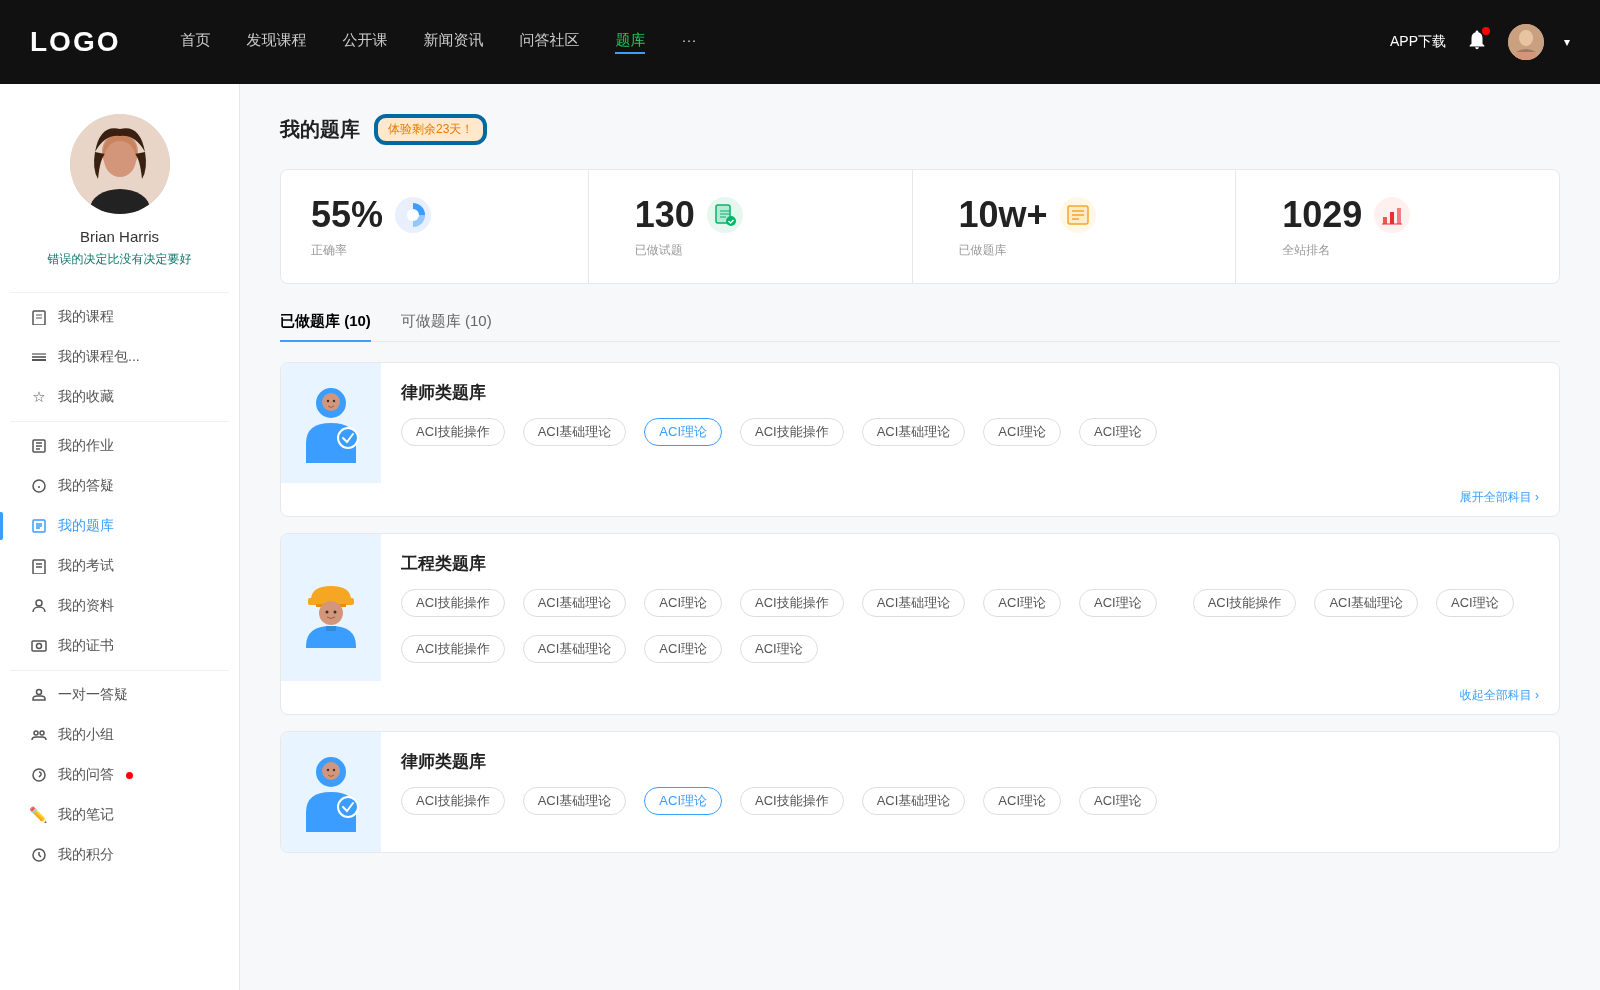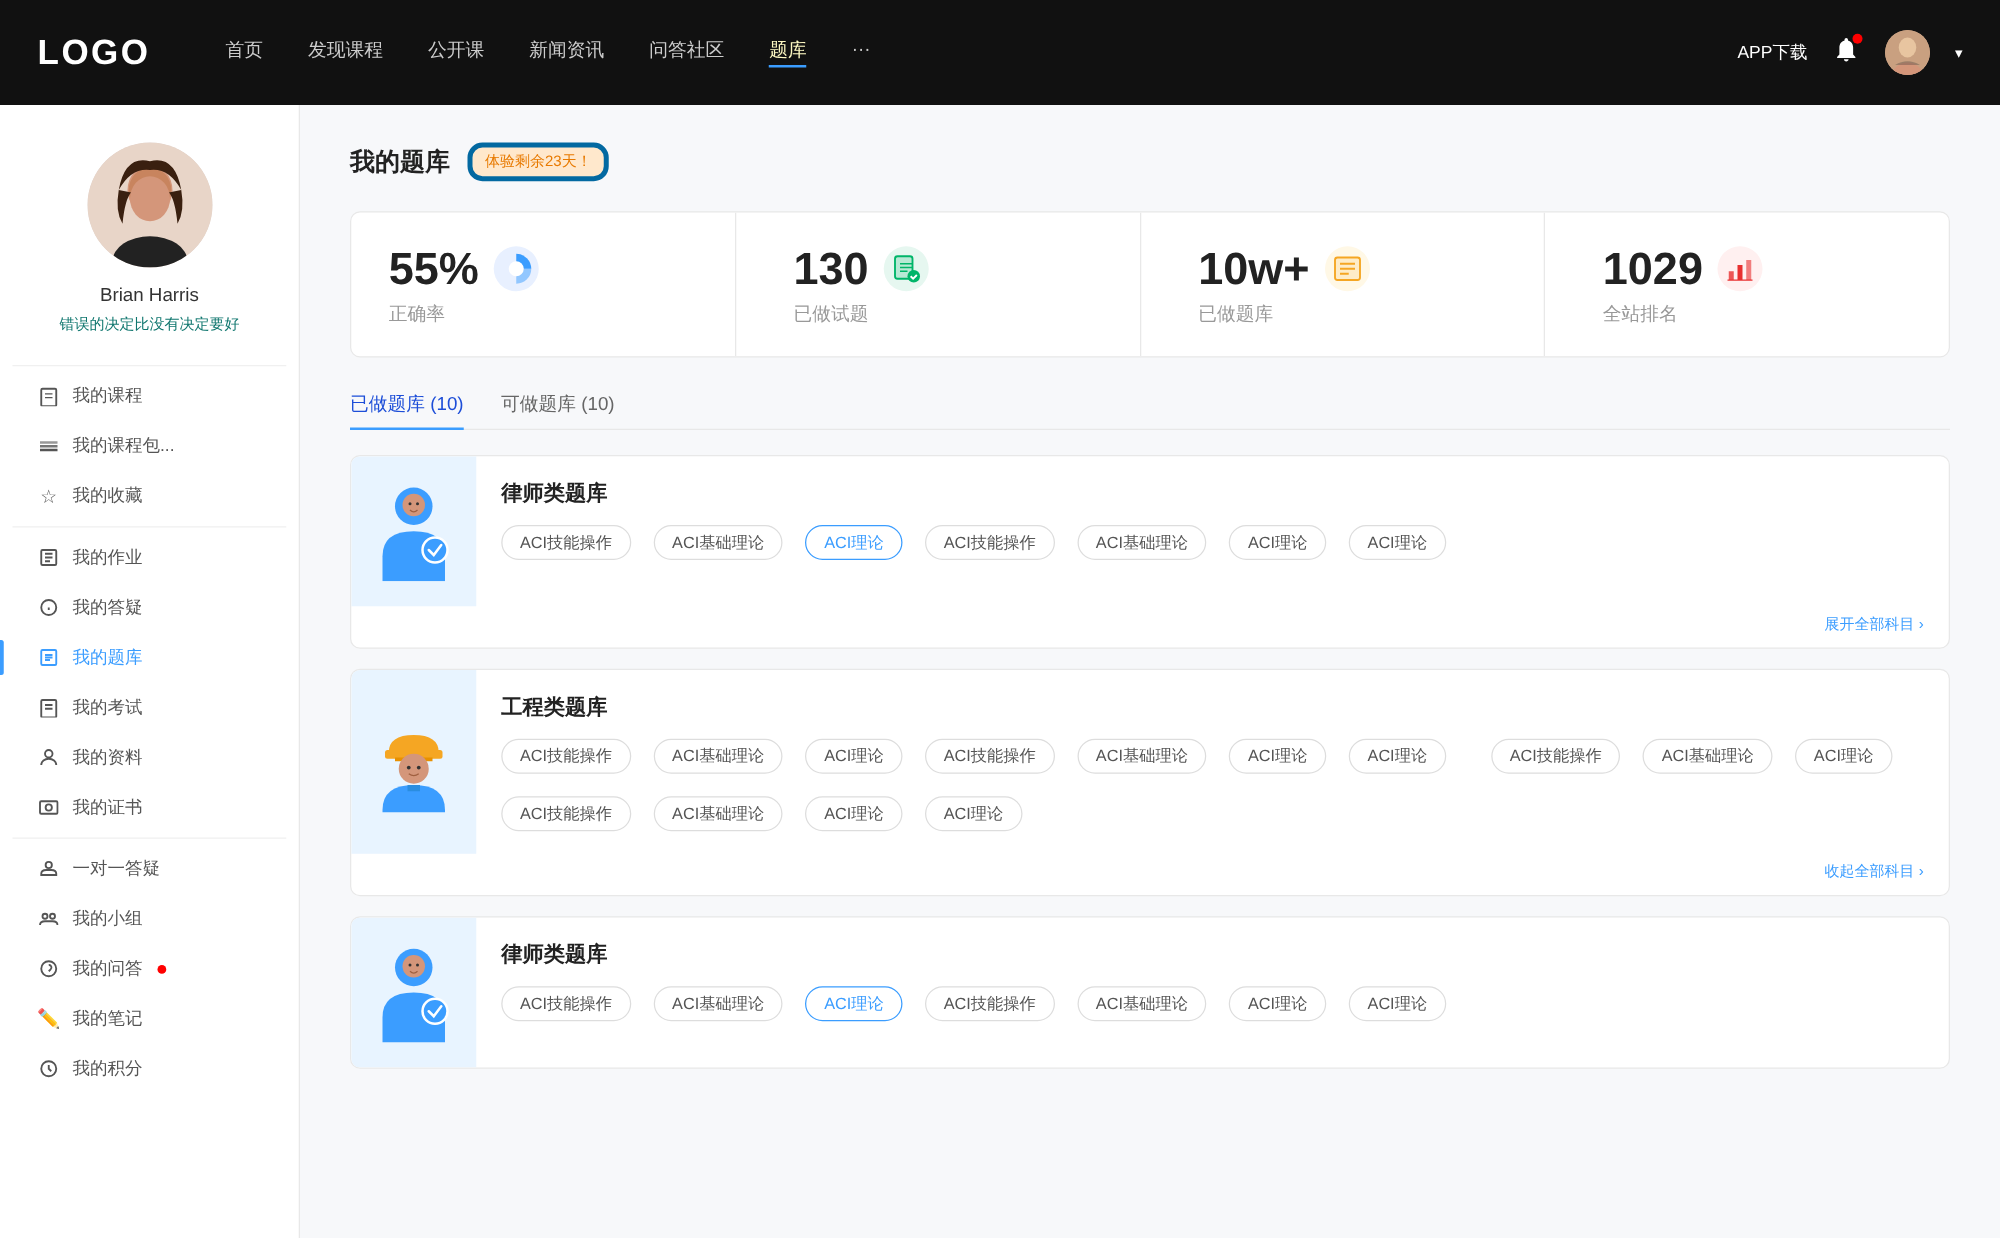--- a/index.html
+++ b/index.html
@@ -29,21 +29,21 @@
       gap: 36px;
       flex: 1;
     }
     .nav-link {
       color: #ccc;
       font-size: 15px;
       cursor: pointer;
       white-space: nowrap;
     }
     .nav-link.active {
-      color: #fef9c3;
+      color: #22c55e;
       border-bottom: 2px solid #3b9dff;
       padding-bottom: 2px;
     }
     .nav-right {
       display: flex;
       align-items: center;
       gap: 20px;
       margin-left: auto;
     }
     .nav-app-btn {
@@ -245,41 +245,41 @@
       display: flex;
       align-items: center;
       justify-content: center;
       font-size: 18px;
     }
     .stat-icon.blue { background: #e8f0ff; color: #3b9dff; }
     .stat-icon.green { background: #e6f7f0; color: #00b569; }
     .stat-icon.yellow { background: #fff8e6; color: #f5a623; }
     .stat-icon.red { background: #fff0f0; color: #e83030; }
     .stat-label {
-      font-size: 15px;
+      font-size: 12px;
       color: #999;
     }
 
     
     .tabs-row {
       display: flex;
       gap: 30px;
       margin-bottom: 20px;
       border-bottom: 1px solid #e8e8e8;
     }
     .tab-item {
       font-size: 15px;
       padding-bottom: 10px;
       cursor: pointer;
       color: #666;
       position: relative;
     }
     .tab-item.active {
-      color: #1d4ed8;
-      font-weight: 400;
+      color: #000000;
+      font-weight: 700;
     }
     .tab-item.active::after {
       content: '';
       position: absolute;
       bottom: -1px;
       left: 0;
       right: 0;
       height: 2px;
       background: #3b9dff;
     }

